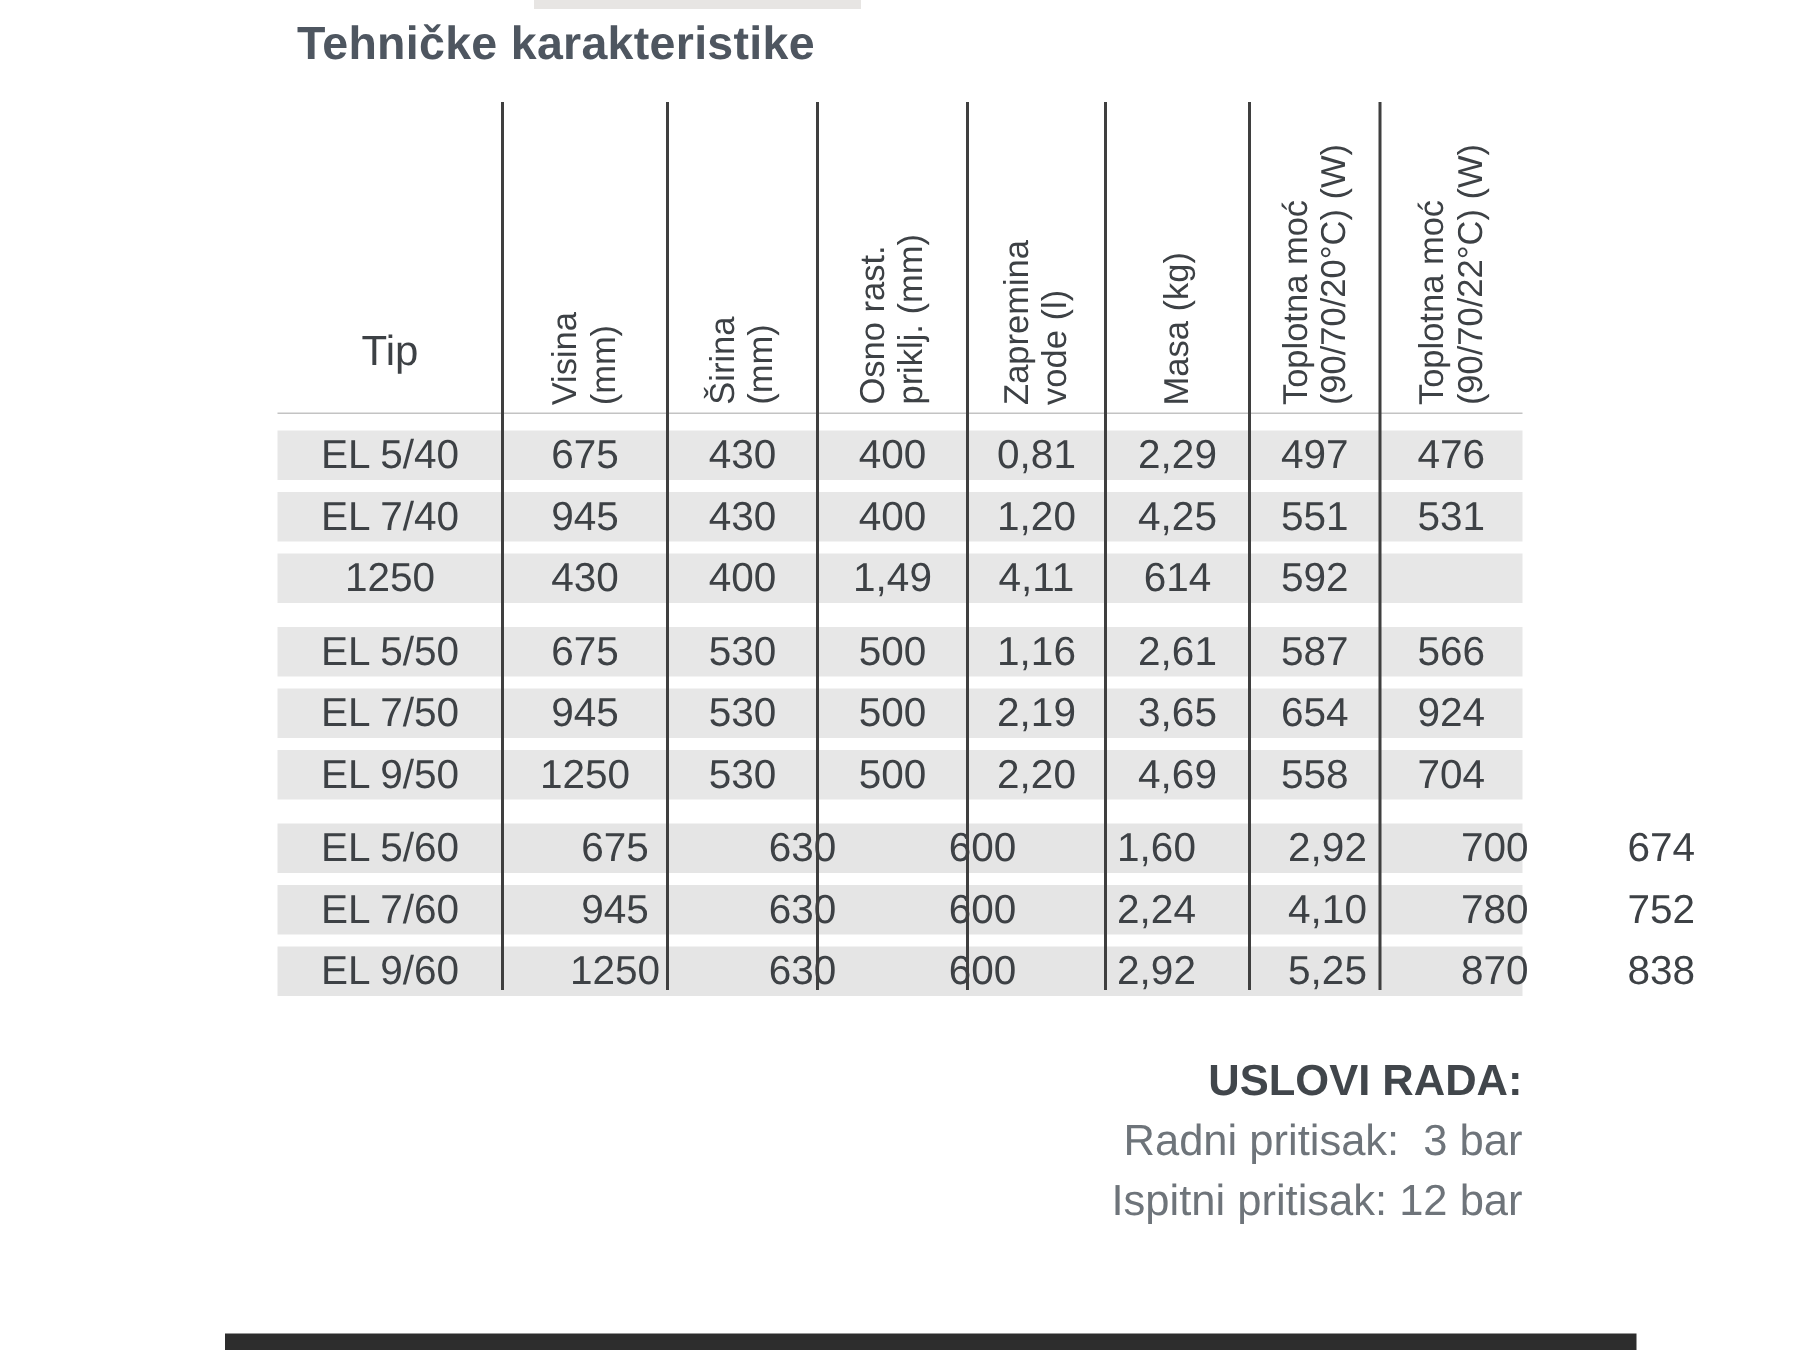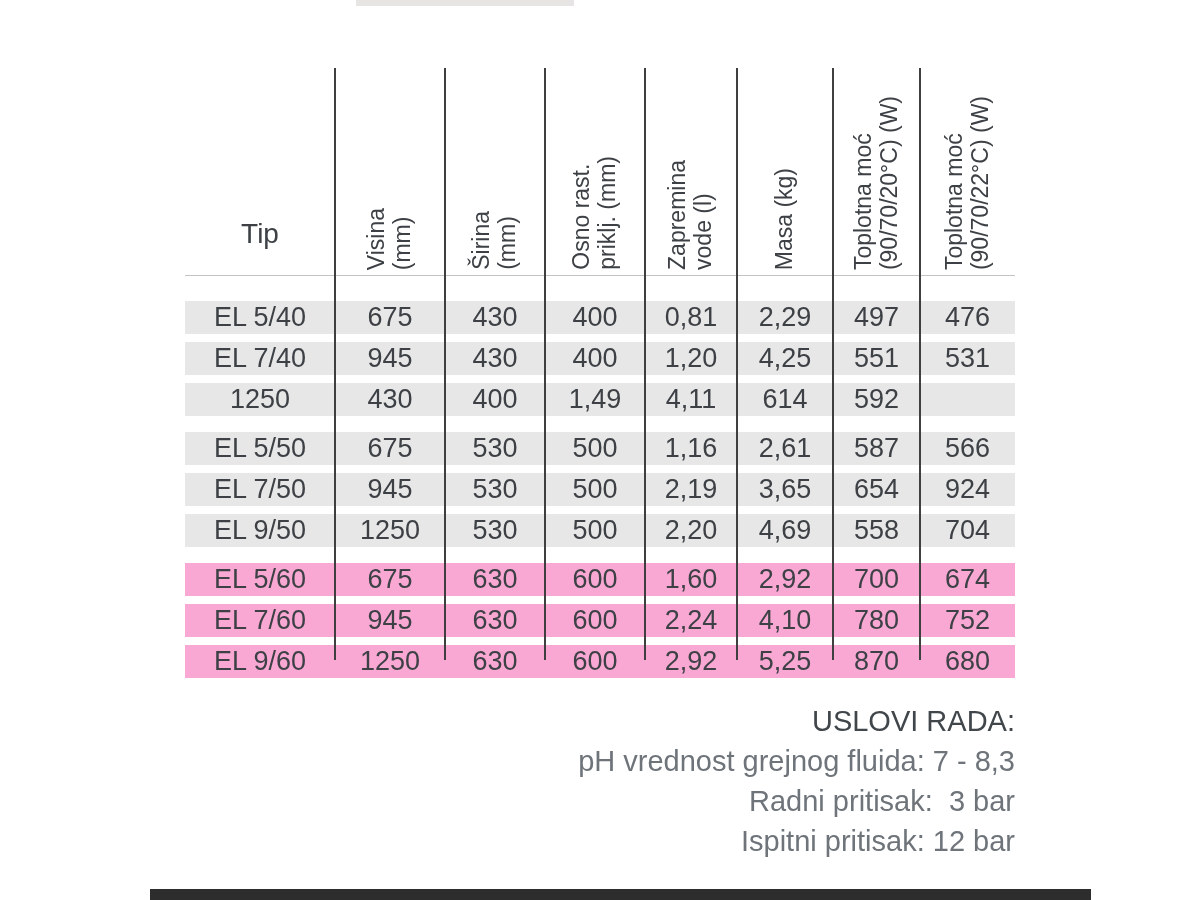--- a/index.html
+++ b/index.html
@@ -24,37 +24,38 @@
     white-space:pre-line;text-align:left;
     font-size:23px;line-height:1.12;color:#3d4145;margin-bottom:8px;
   }
   .header-rule{position:absolute;left:0;top:207px;width:830px;height:1px;background:#c3c3c3;}
   .tbody{position:absolute;left:0;top:210px;width:830px;display:flex;flex-direction:column;}
   .trow{
     display:grid;grid-template-columns:150px 110px 100px 100px 92px 96px 87px 95px;
     height:33px;margin-bottom:8px;align-items:center;flex:none;
   }
   .trow.light{background:#e7e7e7;}
-  .trow.dark{background:#f9a8d4;}
-  .trow.first{margin-top:23px;}
+  .trow.dark{background:#e5e5e5;gap:20px;}
+  .trow.first{margin-top:9px;}
   .trow.group-gap{margin-top:8px;}
   .cell{text-align:center;font-size:27px;color:#3d4145;}
   .vline{position:absolute;top:0;width:2px;height:592px;background:#3f3f3f;}
   .conditions{position:absolute;right:185px;top:701px;text-align:right;}
-  .cond-heading{font-size:29px;font-weight:normal;color:#41464b;line-height:40px;}
+  .cond-heading{font-size:29px;font-weight:bold;color:#41464b;line-height:40px;}
   .cond-line{font-size:29px;color:#6e747a;line-height:40px;white-space:pre;}
   .bottom-bar{position:absolute;left:150px;top:889px;width:941px;height:11px;background:#2d2d2d;}
 </style>
 </head>
 <body>
 
 <div class="canvas">
 
   <div class="top-cut"></div>
 
+  <h1 class="title">Tehničke karakteristike</h1>
 
   <div class="spec-table">
     <div class="thead">
       <div class="hcell">
         <span class="tip-label">Tip</span>
       </div>
       <div class="hcell">
         <span class="rot">Visina
 (mm)</span>
       </div>
@@ -166,35 +167,34 @@
           <div class="cell">752</div>
         </div>
         <div class="trow dark">
           <div class="cell">EL 9/60</div>
           <div class="cell">1250</div>
           <div class="cell">630</div>
           <div class="cell">600</div>
           <div class="cell">2,92</div>
           <div class="cell">5,25</div>
           <div class="cell">870</div>
-          <div class="cell">680</div>
+          <div class="cell">838</div>
         </div>
       </div>
 
     <div class="vline" style="left:149px"></div>
     <div class="vline" style="left:259px"></div>
     <div class="vline" style="left:359px"></div>
     <div class="vline" style="left:459px"></div>
     <div class="vline" style="left:551px"></div>
     <div class="vline" style="left:647px"></div>
     <div class="vline" style="left:734px"></div>
   </div>
 
   <div class="conditions">
     <div class="cond-heading">USLOVI RADA:</div>
-    <div class="cond-line">pH vrednost grejnog fluida: 7 - 8,3</div>
     <div class="cond-line">Radni pritisak:  3 bar</div>
     <div class="cond-line">Ispitni pritisak: 12 bar</div>
   </div>
 
   <div class="bottom-bar"></div>
 
 </div>
 
 </body></html>

